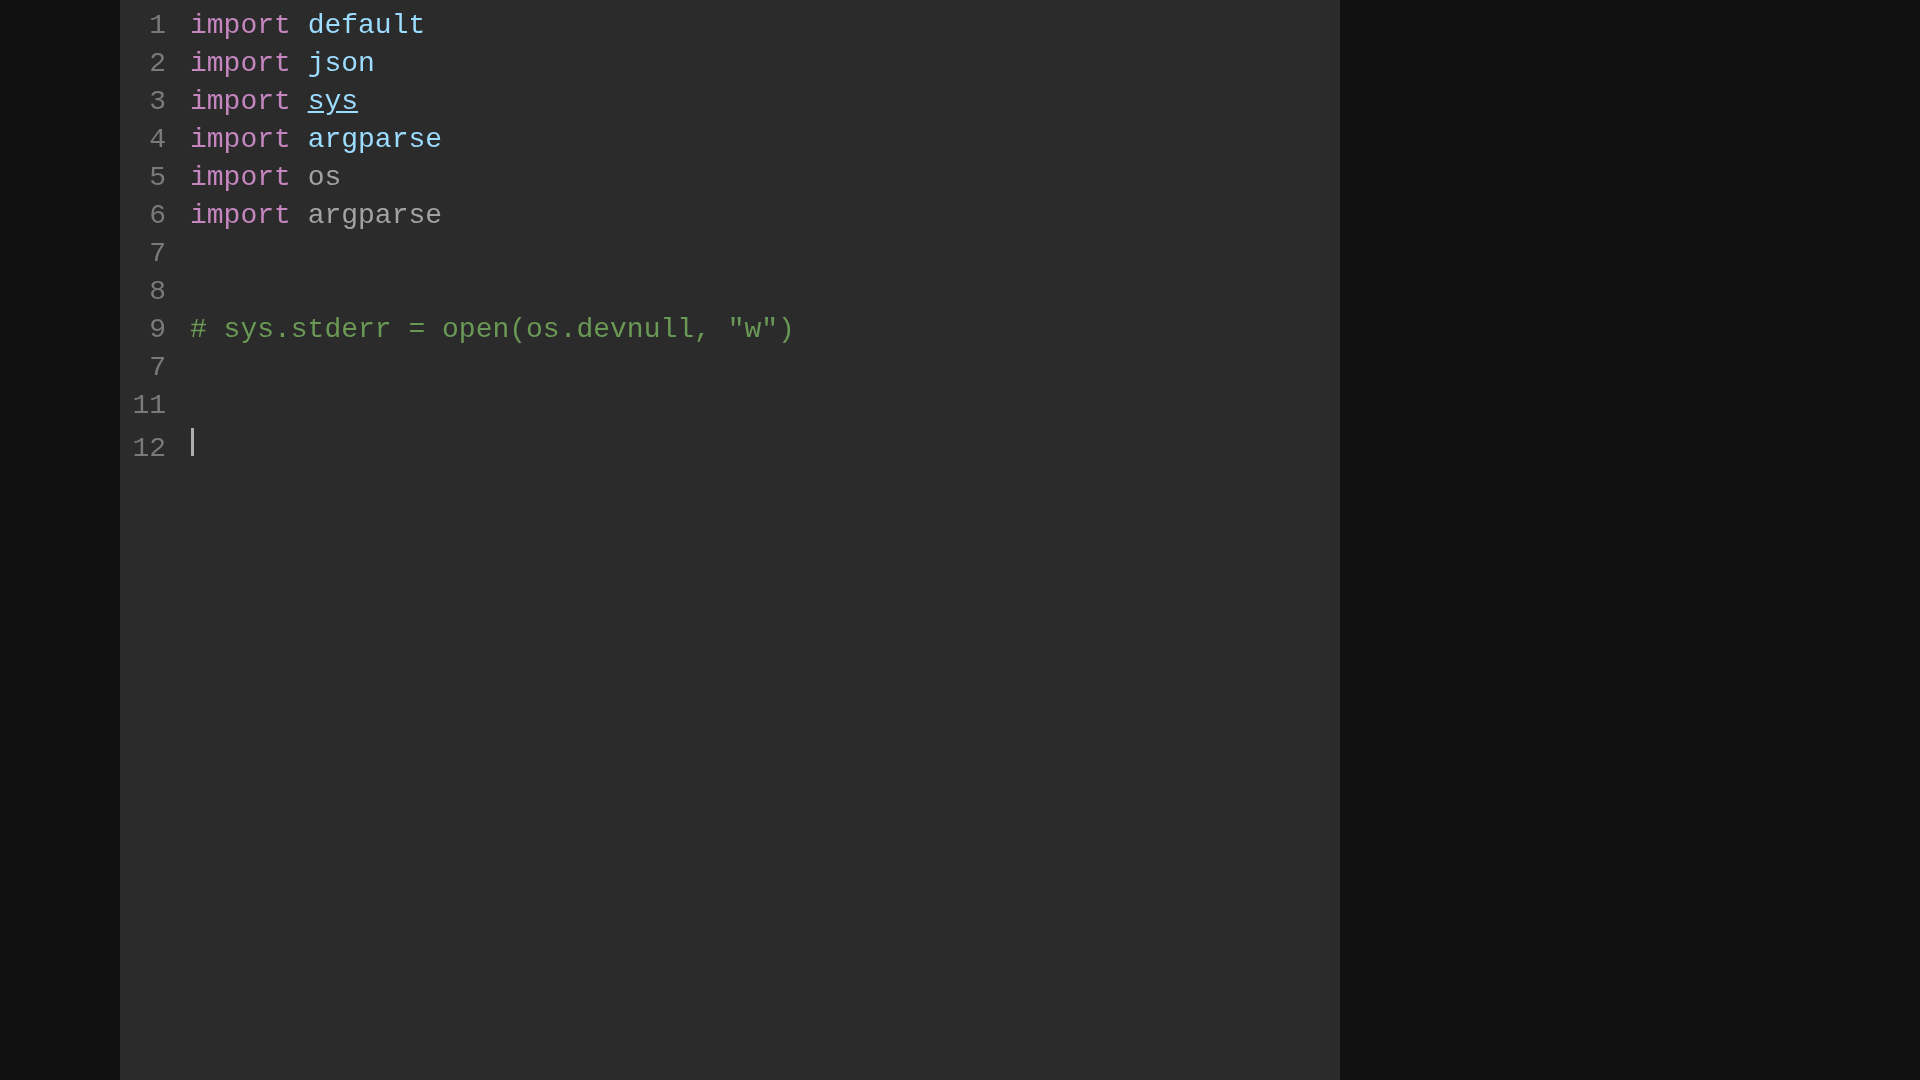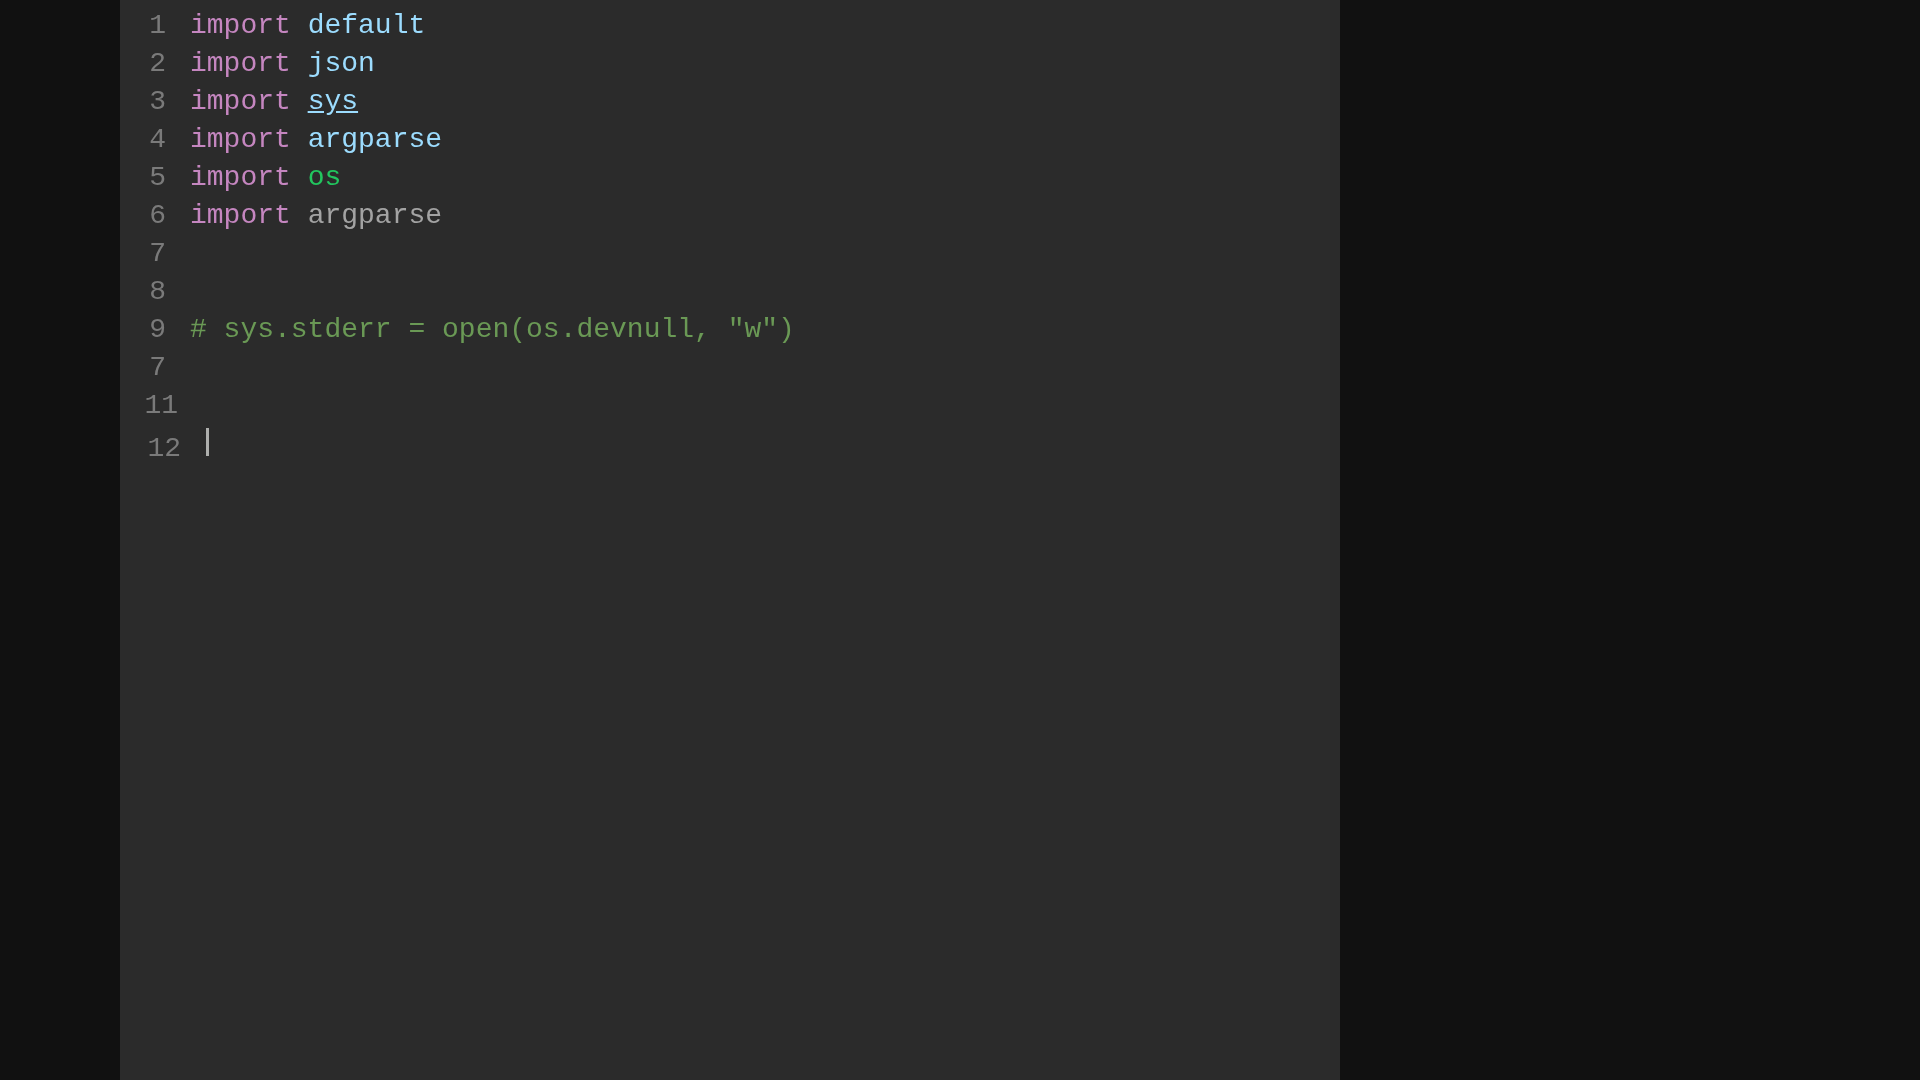--- a/index.html
+++ b/index.html
@@ -64,44 +64,44 @@
       <div style="display: flex; align-items: baseline; height: 38px;">
         <span style="width: 70px; text-align: right; padding-right: 24px; color: rgb(122, 122, 122); font-family: &quot;Courier New&quot;, Courier, monospace; font-size: 28px; flex-shrink: 0; user-select: none;">3</span>
         <span style="font-family: &quot;Courier New&quot;, Courier, monospace; font-size: 28px; white-space: pre; display: flex; align-items: baseline;"><span style="color: rgb(197, 134, 192);">import</span><span style="color: rgb(212, 212, 212);"> </span><span style="color: rgb(156, 220, 254); text-decoration: underline;">sys</span></span>
       </div>
       <div style="display: flex; align-items: baseline; height: 38px;">
         <span style="width: 70px; text-align: right; padding-right: 24px; color: rgb(122, 122, 122); font-family: &quot;Courier New&quot;, Courier, monospace; font-size: 28px; flex-shrink: 0; user-select: none;">4</span>
         <span style="font-family: &quot;Courier New&quot;, Courier, monospace; font-size: 28px; white-space: pre; display: flex; align-items: baseline;"><span style="color: rgb(197, 134, 192);">import</span><span style="color: rgb(212, 212, 212);"> </span><span style="color: rgb(156, 220, 254);">argparse</span></span>
       </div>
       <div style="display: flex; align-items: baseline; height: 38px;">
         <span style="width: 70px; text-align: right; padding-right: 24px; color: rgb(122, 122, 122); font-family: &quot;Courier New&quot;, Courier, monospace; font-size: 28px; flex-shrink: 0; user-select: none;">5</span>
-        <span style="font-family: &quot;Courier New&quot;, Courier, monospace; font-size: 28px; white-space: pre; display: flex; align-items: baseline;"><span style="color: rgb(197, 134, 192);">import</span><span style="color: rgb(212, 212, 212);"> </span><span style="color: #22c55e; font-family: Liberation Mono, monospace;">os</span></span>
+        <span style="font-family: &quot;Courier New&quot;, Courier, monospace; font-size: 28px; white-space: pre; display: flex; align-items: baseline;"><span style="color: rgb(197, 134, 192);">import</span><span style="color: rgb(212, 212, 212);"> </span><span style="color: #a3a3a3; font-family: Liberation Mono, monospace;">os</span></span>
       </div>
       <div style="display: flex; align-items: baseline; height: 38px;">
         <span style="width: 70px; text-align: right; padding-right: 24px; color: rgb(122, 122, 122); font-family: &quot;Courier New&quot;, Courier, monospace; font-size: 28px; flex-shrink: 0; user-select: none;">6</span>
         <span style="font-family: &quot;Courier New&quot;, Courier, monospace; font-size: 28px; white-space: pre; display: flex; align-items: baseline;"><span style="color: rgb(197, 134, 192);">import</span><span style="color: rgb(212, 212, 212);"> </span><span style="color: #a3a3a3;">argparse</span></span>
       </div>
       <div style="display: flex; align-items: baseline; height: 38px;">
         <span style="width: 70px; text-align: right; padding-right: 24px; color: rgb(122, 122, 122); font-family: &quot;Courier New&quot;, Courier, monospace; font-size: 28px; flex-shrink: 0; user-select: none;">7</span>
         <span style="font-family: &quot;Courier New&quot;, Courier, monospace; font-size: 28px; white-space: pre; display: flex; align-items: baseline;"></span>
       </div>
       <div style="display: flex; align-items: baseline; height: 38px;">
         <span style="width: 70px; text-align: right; padding-right: 24px; color: rgb(122, 122, 122); font-family: &quot;Courier New&quot;, Courier, monospace; font-size: 28px; flex-shrink: 0; user-select: none;">8</span>
       </div>
       <div style="display: flex; align-items: baseline; height: 38px;">
         <span style="width: 70px; text-align: right; padding-right: 24px; color: rgb(122, 122, 122); font-family: &quot;Courier New&quot;, Courier, monospace; font-size: 28px; flex-shrink: 0; user-select: none;">9</span>
         <span style="font-family: &quot;Courier New&quot;, Courier, monospace; font-size: 28px; white-space: pre; display: flex; align-items: baseline;"><span style="color: rgb(106, 153, 85);"># sys.stderr = open(os.devnull, "w")</span></span>
       </div>
       <div style="display: flex; align-items: baseline; height: 38px;">
         <span style="width: 70px; text-align: right; padding-right: 24px; color: rgb(122, 122, 122); font-family: &quot;Courier New&quot;, Courier, monospace; font-size: 28px; flex-shrink: 0; user-select: none;">7</span>
         <span style="font-family: &quot;Courier New&quot;, Courier, monospace; font-size: 28px; white-space: pre; display: flex; align-items: baseline;"></span>
       </div>
-      <div style="display: flex; align-items: baseline; height: 38px; margin-left: 12px;">
+      <div style="display: flex; align-items: baseline; height: 38px;">
         <span style="width: 70px; text-align: right; padding-right: 24px; color: rgb(122, 122, 122); font-family: &quot;Courier New&quot;, Courier, monospace; font-size: 28px; flex-shrink: 0; user-select: none;">11</span>
         <span style="font-family: &quot;Courier New&quot;, Courier, monospace; font-size: 28px; white-space: pre; display: flex; align-items: baseline;"></span>
       </div>
-      <div style="display: flex; align-items: baseline; height: 38px; margin-left: 15px;">
+      <div style="display: flex; align-items: baseline; height: 38px;">
         <span style="width: 70px; text-align: right; padding-right: 24px; color: rgb(122, 122, 122); font-family: &quot;Courier New&quot;, Courier, monospace; font-size: 28px; flex-shrink: 0; user-select: none;">12</span>
         <span style="font-family: &quot;Courier New&quot;, Courier, monospace; font-size: 28px; white-space: pre; display: flex; align-items: baseline;"><span style="display: inline-block; width: 3px; height: 28px; background-color: rgb(174, 175, 173); vertical-align: middle; margin-left: 1px;"></span></span>
       </div>
     </div>
   <div class="right-black"></div>
 </div>
 
 </body></html>

